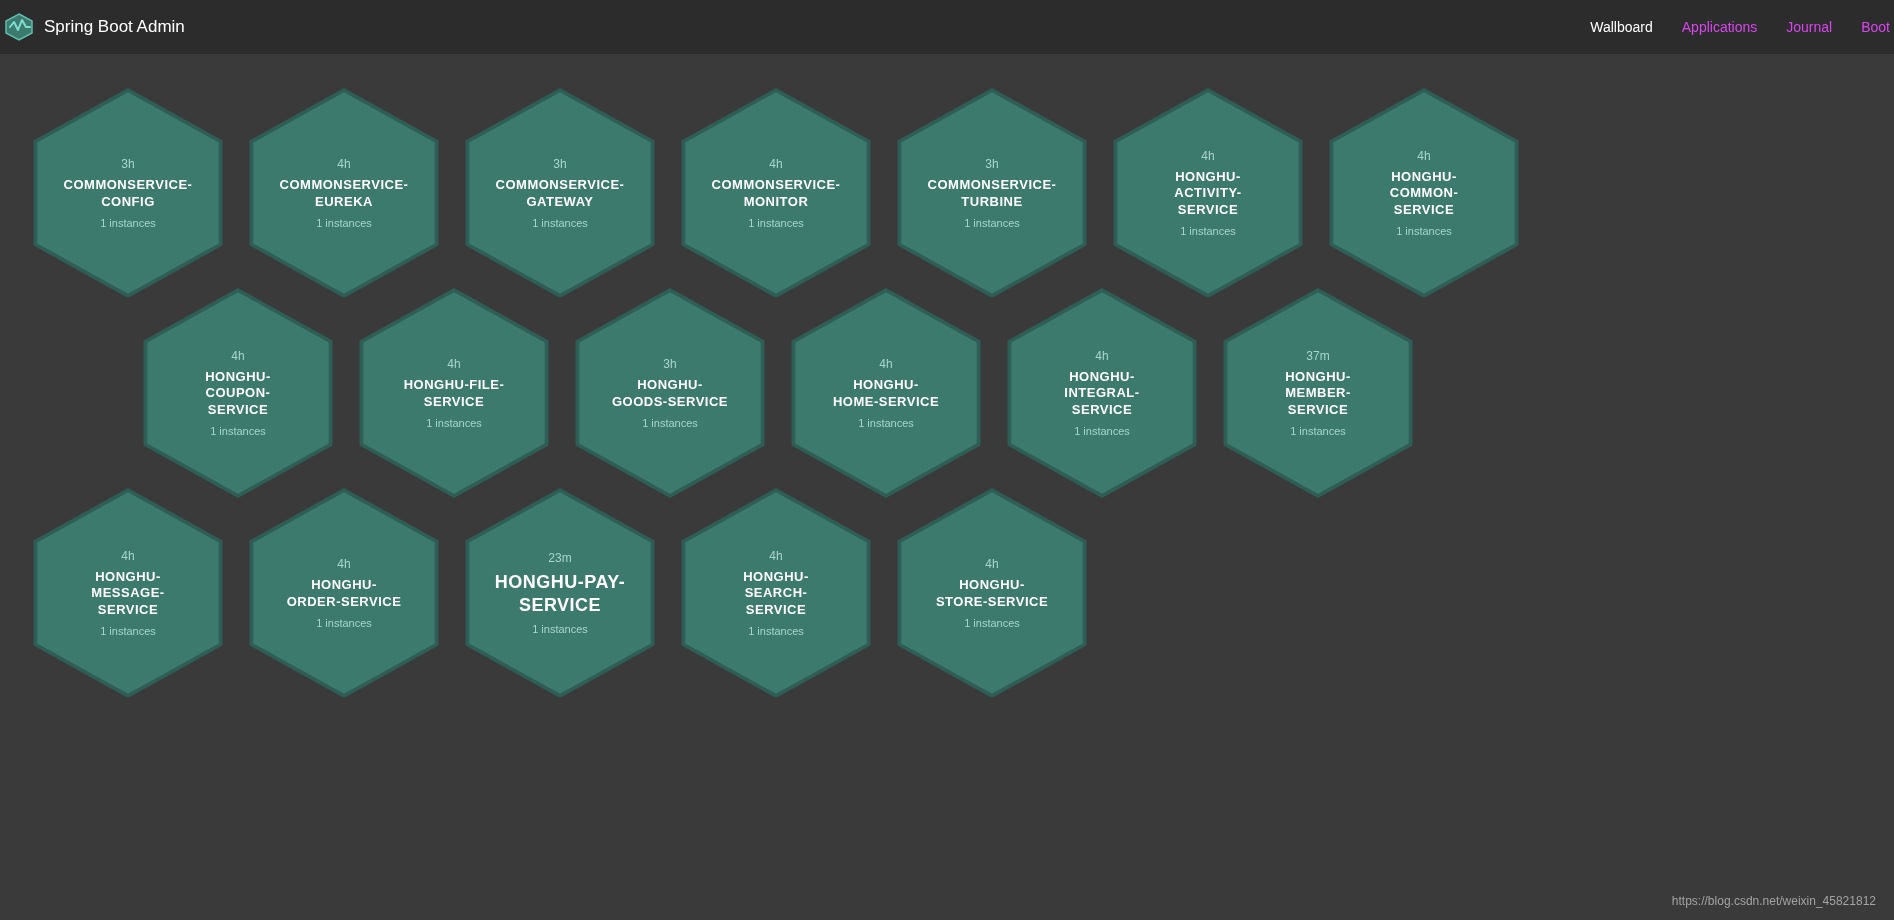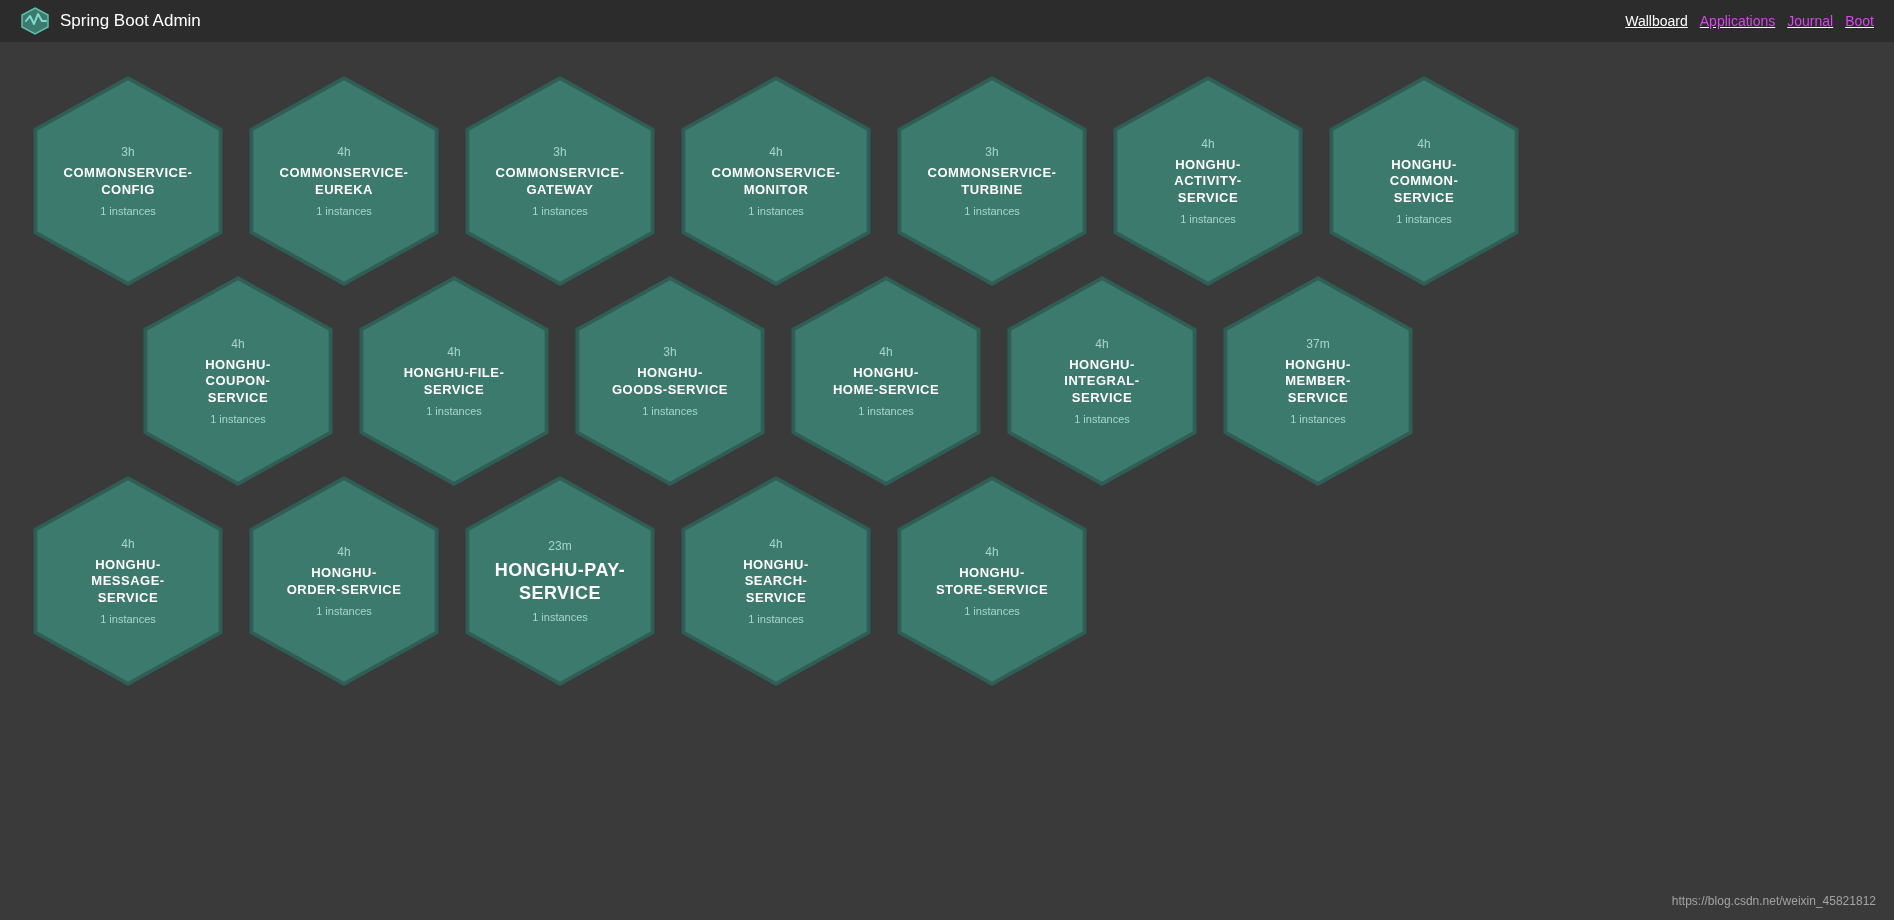--- a/index.html
+++ b/index.html
@@ -6,44 +6,43 @@
     body {
       background-color: #3a3a3a;
       font-family: 'Segoe UI', Arial, sans-serif;
       color: #fff;
       min-height: 920px;
       overflow-x: hidden;
     }
     
     nav {
       background-color: #2c2c2c;
-      height: 42px;
+      height: 54px;
       display: flex;
       align-items: center;
-      padding: 0 20px;
+      padding: 0 4px;
       justify-content: space-between;
     }
     .nav-brand {
       display: flex;
       align-items: center;
       gap: 10px;
     }
     .nav-brand-icon {
       width: 30px;
       height: 30px;
     }
     .nav-brand-title {
       color: #fff;
       font-size: 17px;
       font-weight: 500;
     }
     .nav-links {
       display: flex;
-      gap: 12px;
-      text-decoration: underline;
+      gap: 29px;
     }
     .nav-link {
       color: #d946ef;
       font-size: 14px;
       cursor: pointer;
       text-decoration: none;
     }
     .nav-link.active {
       color: #fff;
     }

